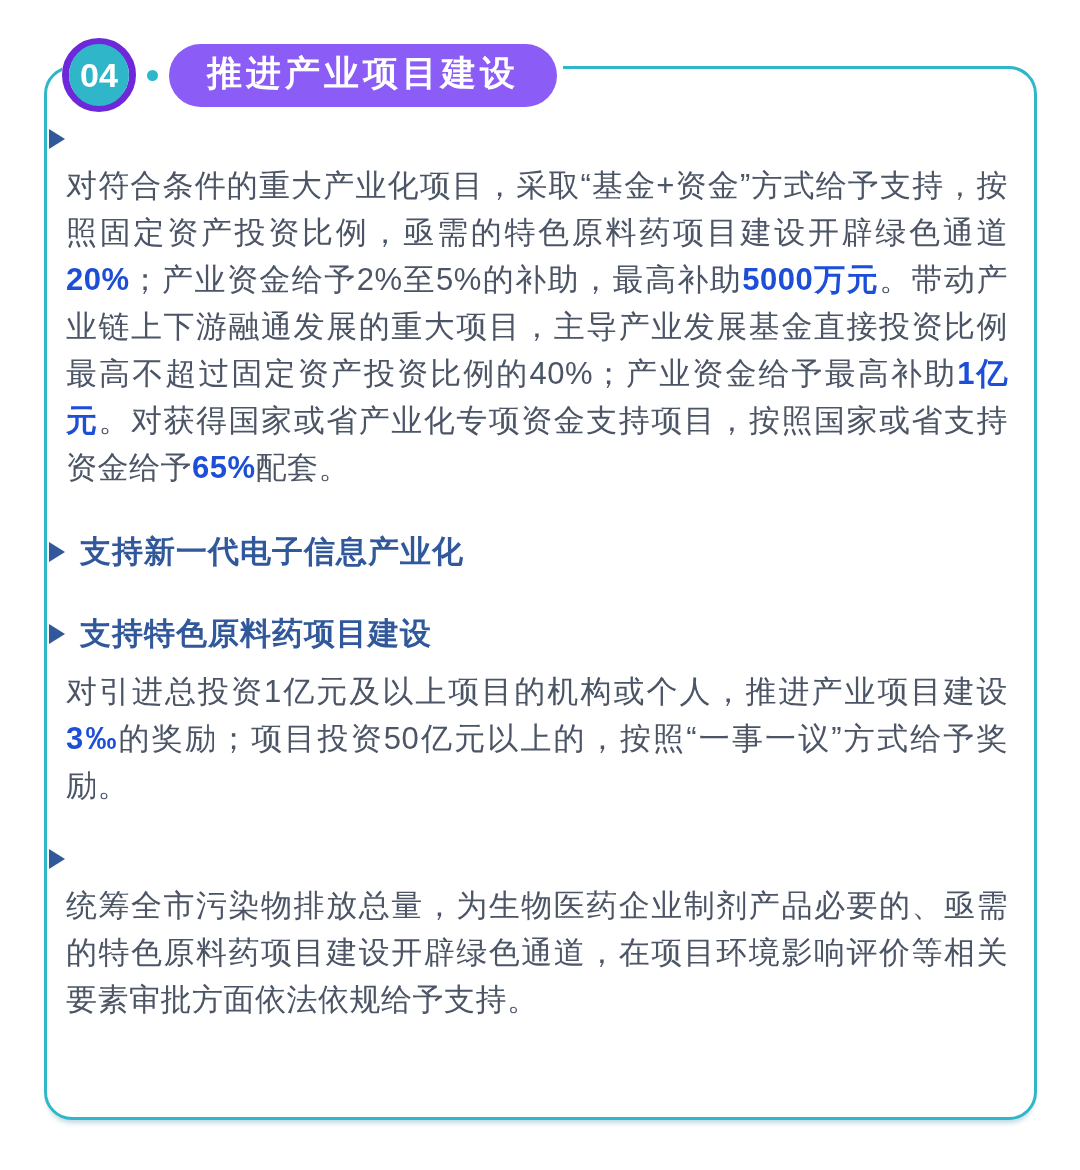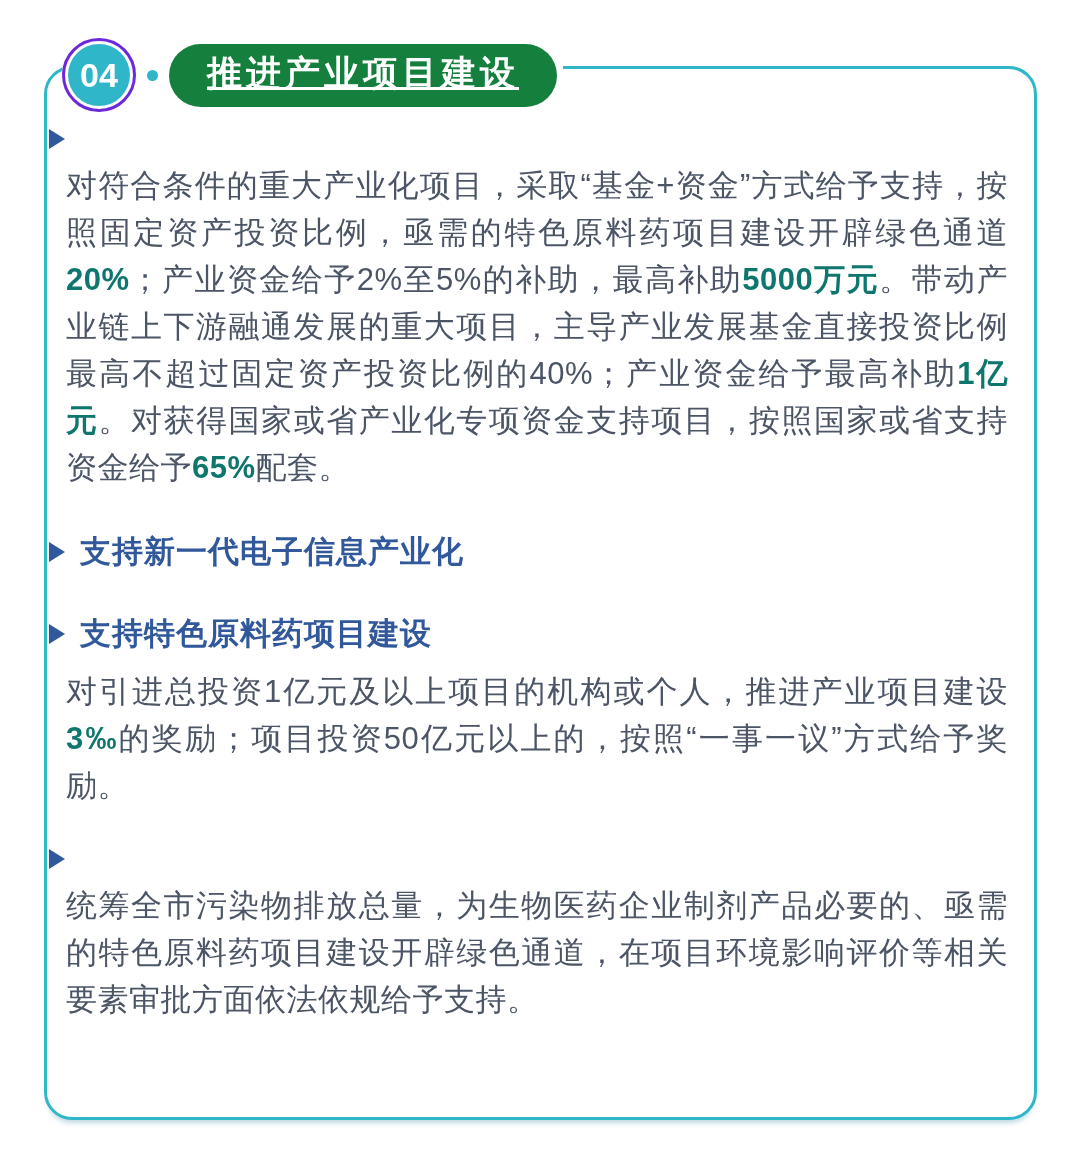--- a/index.html
+++ b/index.html
@@ -26,21 +26,21 @@
     position: absolute;
     left: 62px; top: 38px;
     display: flex;
     align-items: center;
     background: #ffffff;
     z-index: 5;
     padding-right: 6px;
   }
   .num-ring {
     width: 74px; height: 74px;
-    border: 3px solid #6d28d9;
+    border: 7px solid #6d28d9;
     border-radius: 50%;
     background: #ffffff;
     display: flex; align-items: center; justify-content: center;
     flex: 0 0 auto;
   }
   .num-circle {
     width: 62px; height: 62px;
     border-radius: 50%;
     background: #2fb7c9;
     color: #ffffff;
@@ -51,28 +51,27 @@
   .dot {
     width: 11px; height: 11px;
     border-radius: 50%;
     background: #2fb7c9;
     margin: 0 11px;
     flex: 0 0 auto;
   }
   .pill {
     height: 63px;
     border-radius: 32px;
-    background: #15803d;
+    background: #8b5cf6;
     color: #ffffff;
     font-size: 35px;
     font-weight: bold;
     letter-spacing: 4px;
     display: flex; align-items: center;
     padding: 0 38px 4px 38px;
-    text-decoration: underline;
   }
 
   
   .content {
     position: absolute;
     left: 47px; top: 69px;
     width: 987px;
     padding: 60px 26px 30px 19px;
   }
   .section { margin-bottom: 40px; }
@@ -96,21 +95,21 @@
     flex: 0 0 auto;
   }
   .sec-para {
     font-size: 31px;
     line-height: 47px;
     color: #4b5566;
     text-align: justify;
     letter-spacing: 0.5px;
   }
   .hl {
-    color: #0f766e;
+    color: #1d4ed8;
     font-weight: bold;
   }
 </style>
 </head>
 <body>
 
 <div class="page">
 
   <div class="frame"></div>
 

